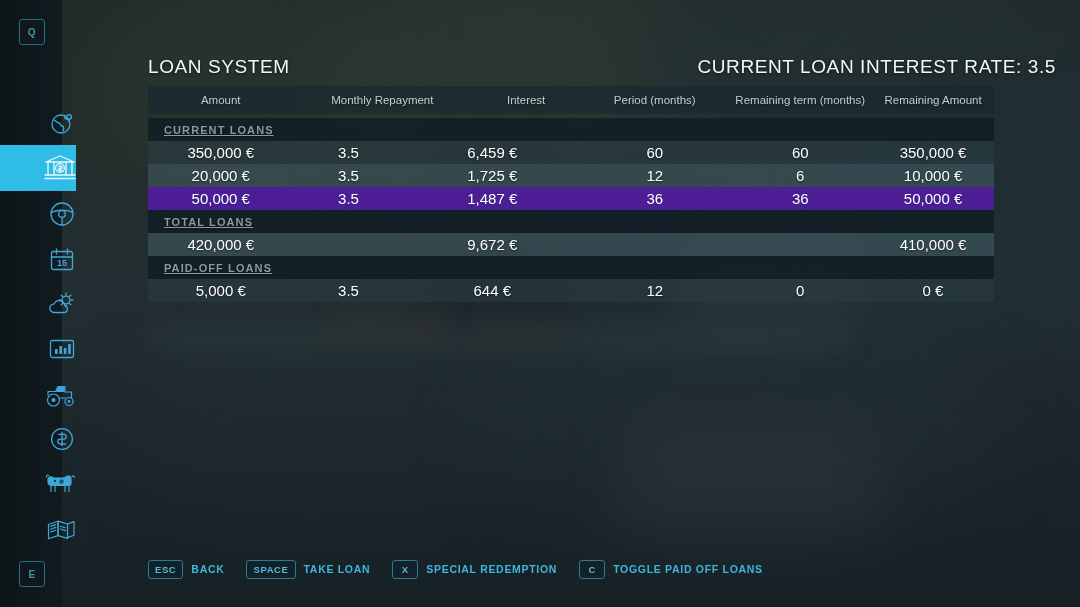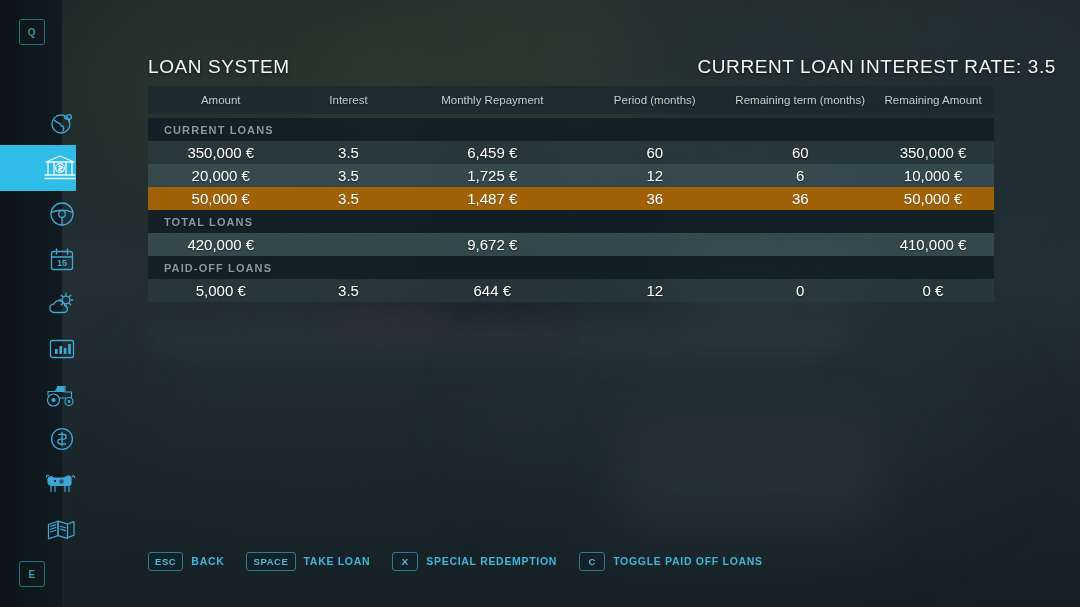--- a/index.html
+++ b/index.html
@@ -82,44 +82,44 @@
   
   #loan-table{
     position:absolute;left:86px;top:86px;width:846px;
   }
   .row{display:flex;width:100%;box-sizing:border-box;}
   .row.head{height:28px;background:rgba(24,38,46,.62);text-align:center;}
   .row.head .cell{color:#c3ced2;font-size:11.5px;}
   .row.section{height:23px;background:rgba(17,29,36,.85);}
   .row.section .cell{
     color:#8b9aa2;font-size:11px;font-weight:bold;letter-spacing:1.1px;
-    justify-content:flex-start;padding-left:16px;
+    justify-content:flex-start;padding-left:16px;text-decoration:underline;
   }
   .row.data{height:23px;background:rgba(41,60,68,.60);}
   .row.data.alt{background:rgba(64,88,97,.62);}
-  .row.data.selected{background:#a16207;}
+  .row.data.selected{background:#4c1d95;}
   .row.data .cell{color:#ffffff;font-size:15px;}
   .row.data.selected .cell{color:#ffffff;text-shadow:0 1px 1px rgba(0,60,90,.35);}
   .row.gap{height:4px;background:transparent;}
   .cell{
     display:flex;align-items:center;justify-content:center;
     box-sizing:border-box;overflow:hidden;white-space:nowrap;
     text-shadow:0 1px 2px rgba(0,0,0,.45);
   }
   .c0{width:17.2%;}
   .c1{width:13.0%;}
   .c2{width:21.0%;}
   .c3{width:17.4%;}
   .c4{width:17.0%;}
   .c5{width:14.4%;}
   .row.section .cell.c0{width:100%;}
 
   
   #hint-bar{
-    position:absolute;left:86px;bottom:36px;
+    position:absolute;left:86px;bottom:28px;
     display:flex;align-items:center;gap:22px;
   }
   .hint{display:flex;align-items:center;gap:8px;}
   .hint-key{
     border:1px solid #2d7a94;border-radius:3px;
     color:#54b9d8;font-size:9.5px;font-weight:bold;letter-spacing:.6px;
     padding:4px 6px;min-width:12px;text-align:center;
     background:rgba(16,34,42,.55);
     line-height:1;
   }
@@ -268,22 +268,22 @@
 
 <div id="content">
 
   <div id="page-title">LOAN SYSTEM</div>
   <div id="interest-rate">CURRENT LOAN INTEREST RATE: 3.5</div>
 
   <div id="loan-table">
 
     <div class="row head">
       <div class="cell c0">Amount</div>
+      <div class="cell c2">Monthly Repayment</div>
       <div class="cell c1">Interest</div>
-      <div class="cell c2">Monthly Repayment</div>
       <div class="cell c3">Period (months)</div>
       <div class="cell c4">Remaining term (months)</div>
       <div class="cell c5">Remaining Amount</div>
     </div>
     <div class="row gap"></div>
 
     <div class="row section">
       <div class="cell c0">CURRENT LOANS</div>
     </div>
     <div class="row data">

